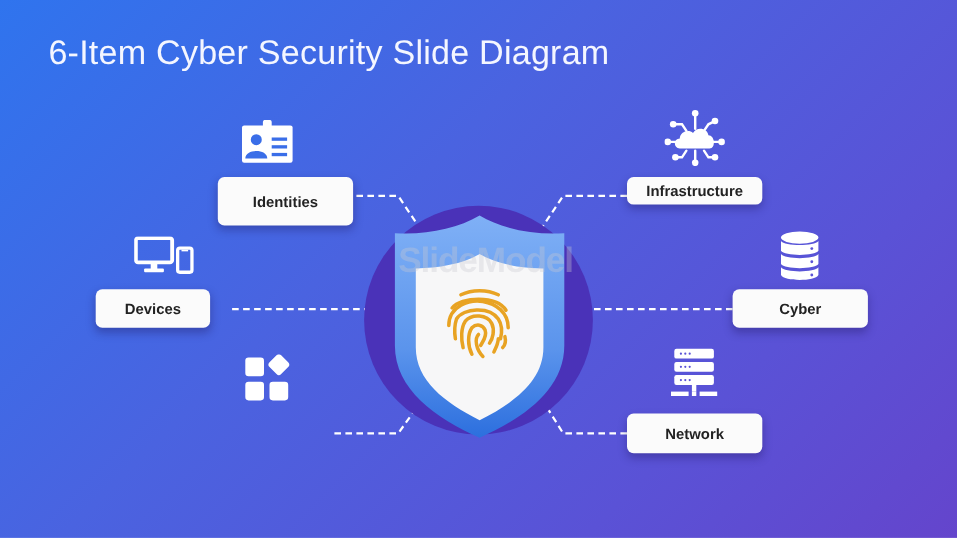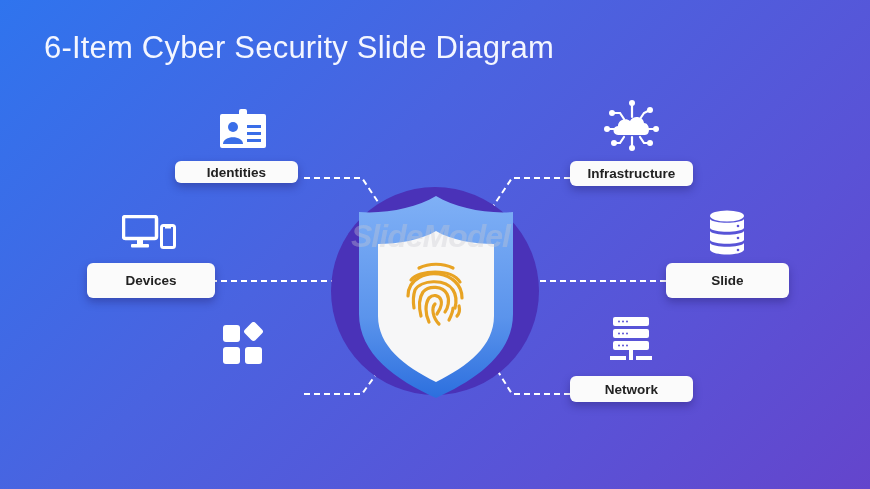--- a/index.html
+++ b/index.html
@@ -19,22 +19,22 @@
     display: flex; align-items: center; justify-content: center;
     font-weight: bold; font-size: 13.5px; color: #222;
   }
   .icon { position: absolute; }
   .ring {
     position: absolute; left: 331px; top: 187px; width: 208px; height: 208px;
     border-radius: 50%; background: #4a32b8;
   }
   .shield { position: absolute; left: 356px; top: 194px; }
   .watermark {
-    position: absolute; left: 351px; top: 218px; font-size: 32px; font-weight: bold;
-    color: rgba(200, 200, 210, 0.35); letter-spacing: -1px; font-style: italic;
+    position: absolute; left: 362px; top: 218px; font-size: 32px; font-weight: bold;
+    color: rgba(200, 200, 210, 0.35); letter-spacing: -1px;
   }
 </style>
 </head>
 <body>
 
 <div class="slide">
   <div class="title">6-Item Cyber Security Slide Diagram</div>
 
   <svg class="lines" width="870" height="489">
     <g stroke="#ffffff" stroke-width="2" stroke-dasharray="6 4" fill="none">
@@ -154,28 +154,28 @@
         <circle cx="18" cy="5.5" r="1"></circle>
       <circle cx="10" cy="17.5" r="1"></circle>
         <circle cx="14" cy="17.5" r="1"></circle>
         <circle cx="18" cy="17.5" r="1"></circle>
       <circle cx="10" cy="29.5" r="1"></circle>
         <circle cx="14" cy="29.5" r="1"></circle>
         <circle cx="18" cy="29.5" r="1"></circle>
     </g>
   </svg>
 
-  <div class="node" style="left:175px;top:161px;width:123px;height:22px">
+  <div class="node" style="left:198px;top:161px;width:123px;height:44px">
     <span>Identities</span>
   </div>
-  <div class="node" style="left:87px;top:263px;width:128px;height:35px">
+  <div class="node" style="left:87px;top:263px;width:104px;height:35px">
     <span>Devices</span>
   </div>
   <div class="node" style="left:570px;top:161px;width:123px;height:25px">
     <span>Infrastructure</span>
   </div>
   <div class="node" style="left:666px;top:263px;width:123px;height:35px">
-    <span>Slide</span>
+    <span>Cyber</span>
   </div>
-  <div class="node" style="left:570px;top:376px;width:123px;height:26px">
+  <div class="node" style="left:570px;top:376px;width:123px;height:36px">
     <span>Network</span>
   </div>
 </div>
 
 </body></html>

